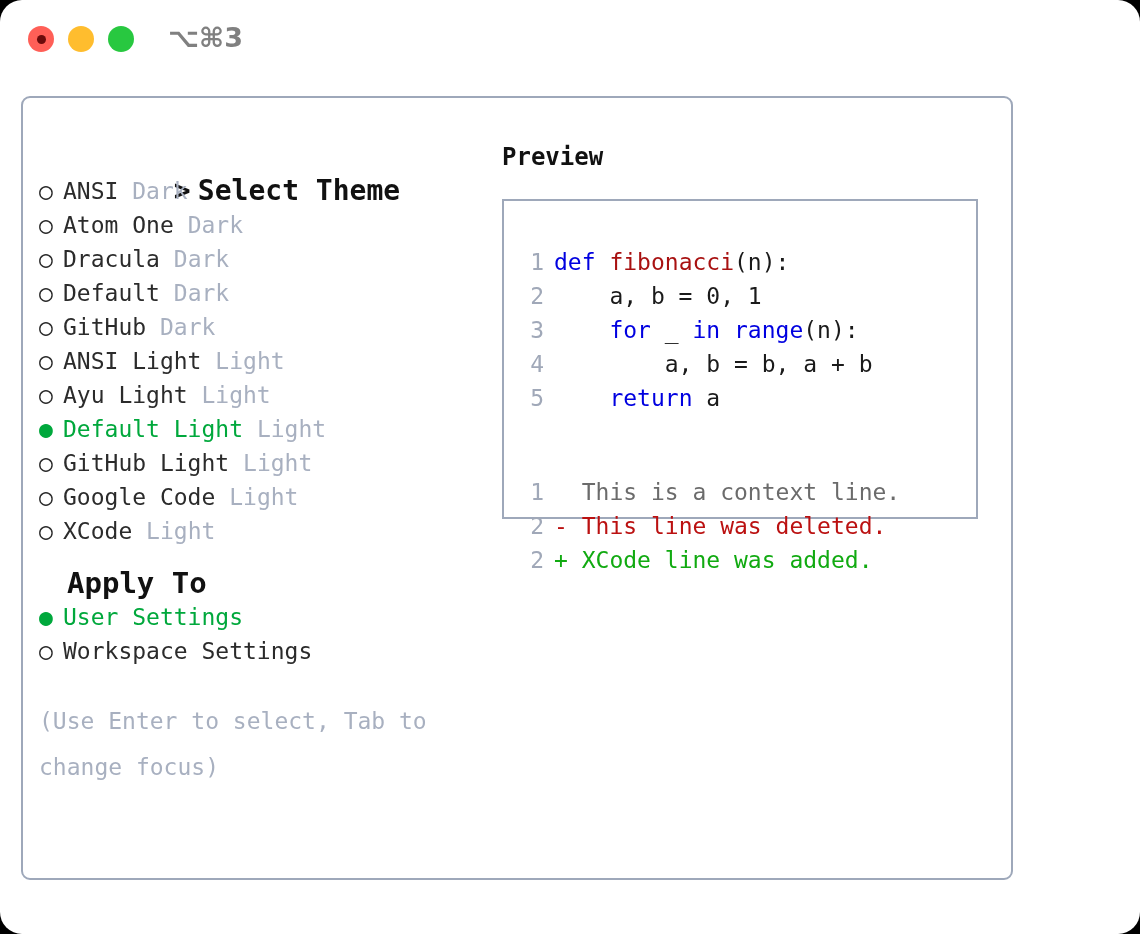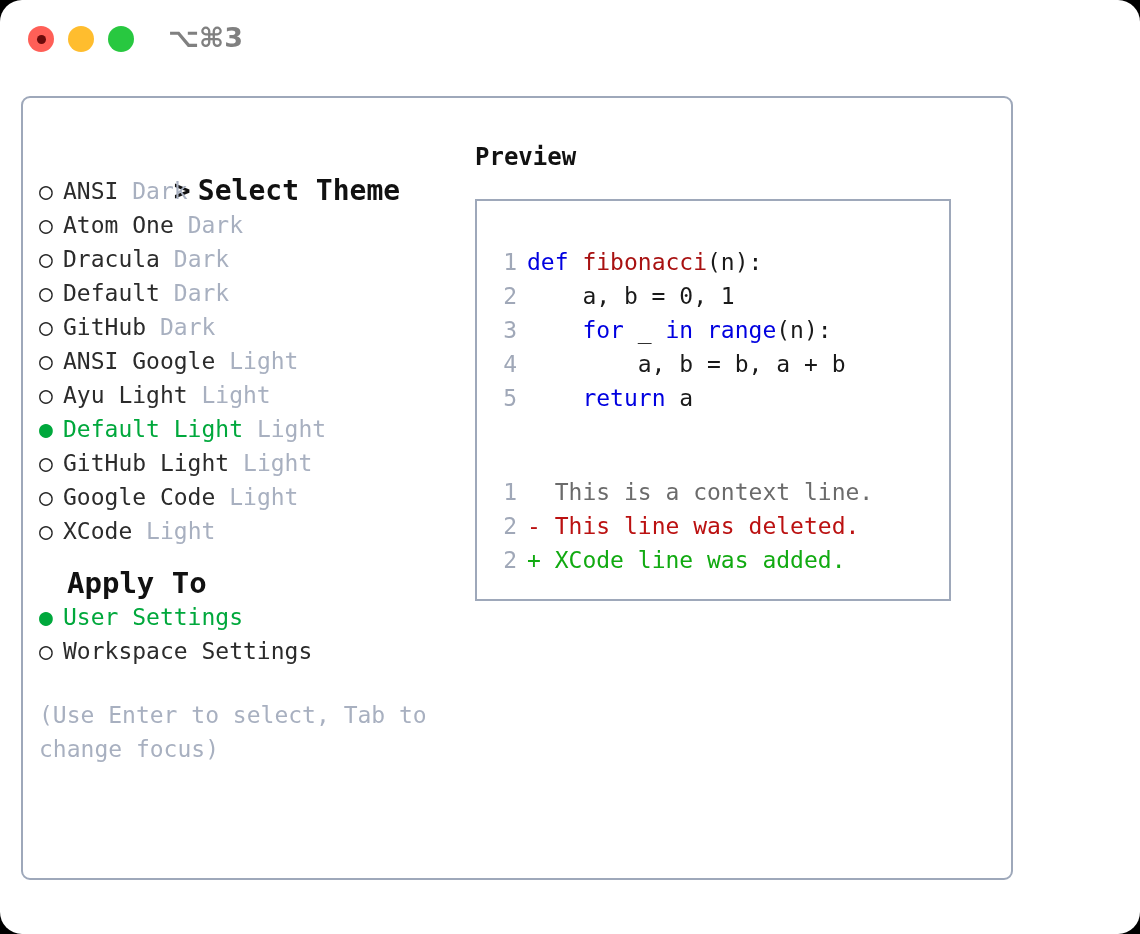--- a/index.html
+++ b/index.html
@@ -130,45 +130,45 @@
     font-size: 29px;
     color: #111111;
     font-weight: 700;
     padding-left: 28px;
     white-space: pre;
   }
 
   .hint {
     margin-top: 30px;
     font-size: 23px;
-    line-height: 34px;
+    line-height: 46px;
     color: #a8b0c0;
     width: 410px;
     white-space: normal;
   }
 
   
   .right-col {
     position: absolute;
-    left: 452px;
+    left: 479px;
     top: 42px;
     width: 500px;
   }
   .preview-title {
     font-size: 24px;
     font-weight: 700;
     color: #111111;
     line-height: 34px;
     white-space: pre;
   }
 
   .preview-box {
     margin-top: 25px;
     width: 476px;
-    height: 402px;
+    height: 320px;
     border: 2px solid #9ea8ba;
     box-sizing: border-box;
     background: #ffffff;
     padding: 44px 0 0 12px;
   }
 
   .code-line {
     font-size: 23px;
     line-height: 34px;
     white-space: pre;
@@ -210,21 +210,21 @@
       <div class="row header-row">
         <span class="caret">&gt;</span><span>Select Theme</span>
       </div>
 
       <div id="theme-items">
           <div class="row"><span class="bullet">○</span><span class="row-label">ANSI</span><span> </span><span class="row-meta">Dark</span></div>
           <div class="row"><span class="bullet">○</span><span class="row-label">Atom One</span><span> </span><span class="row-meta">Dark</span></div>
           <div class="row"><span class="bullet">○</span><span class="row-label">Dracula</span><span> </span><span class="row-meta">Dark</span></div>
           <div class="row"><span class="bullet">○</span><span class="row-label">Default</span><span> </span><span class="row-meta">Dark</span></div>
           <div class="row"><span class="bullet">○</span><span class="row-label">GitHub</span><span> </span><span class="row-meta">Dark</span></div>
-          <div class="row"><span class="bullet">○</span><span class="row-label">ANSI Google</span><span> </span><span class="row-meta">Light</span></div>
+          <div class="row"><span class="bullet">○</span><span class="row-label">ANSI Light</span><span> </span><span class="row-meta">Light</span></div>
           <div class="row"><span class="bullet">○</span><span class="row-label">Ayu Light</span><span> </span><span class="row-meta">Light</span></div>
           <div class="row selected"><span class="bullet">●</span><span class="row-label">Default Light</span><span> </span><span class="row-meta">Light</span></div>
           <div class="row"><span class="bullet">○</span><span class="row-label">GitHub Light</span><span> </span><span class="row-meta">Light</span></div>
           <div class="row"><span class="bullet">○</span><span class="row-label">Google Code</span><span> </span><span class="row-meta">Light</span></div>
           <div class="row"><span class="bullet">○</span><span class="row-label">XCode</span><span> </span><span class="row-meta">Light</span></div>
         </div>
 
       <div class="spacer-block"></div>
 
       <div class="section-title">Apply To</div>

